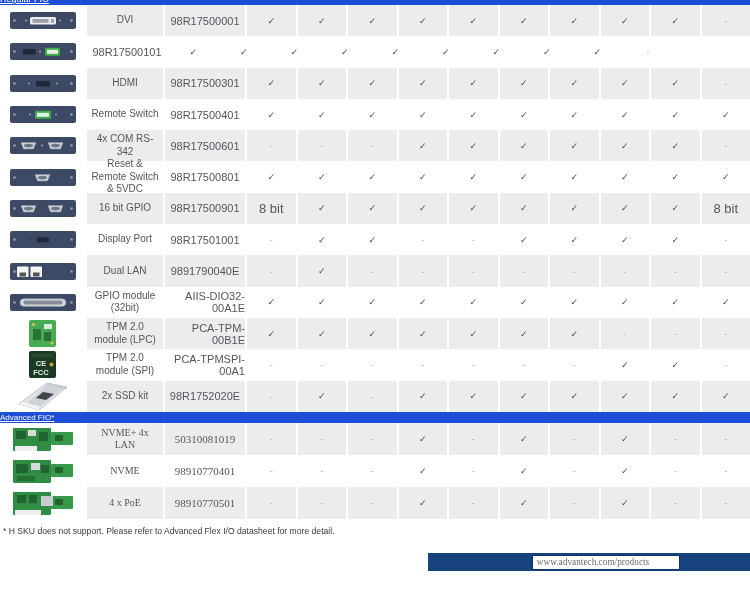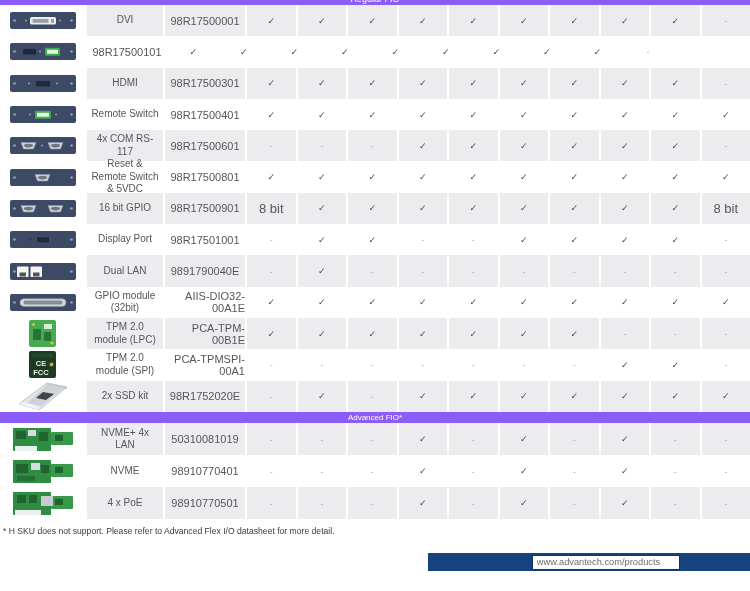--- a/index.html
+++ b/index.html
@@ -1,46 +1,46 @@
 <!DOCTYPE html>
 <html><head>
 <meta charset="utf-8">
 <style>
   html,body{margin:0;padding:0;background:#fff;}
   .page{position:relative;width:750px;height:591px;background:#fff;overflow:hidden;
         font-family:"Liberation Sans",sans-serif;}
   
-  .band{background:#8b5cf6;color:#fff;text-align:center;}
+  .band{background:#1d4ed8;color:#fff;text-decoration:underline;}
   .band-top{position:absolute;top:0;left:0;width:750px;height:5px;overflow:hidden;}
   .band-top span{display:block;margin-top:-7px;font-size:9px;line-height:12px;}
   .band-adv{position:absolute;top:412px;left:0;width:750px;height:11px;font-size:8px;line-height:11px;}
   
   .rows{position:absolute;left:0;width:750px;}
   #regular-rows{top:5px;}
   #advanced-rows{top:423px;}
   .row{display:flex;height:31.3px;}
-  #advanced-rows .row{height:32px;}
+  #advanced-rows .row{height:32px;font-family:Liberation Serif, serif;}
   .cell{display:flex;align-items:center;justify-content:center;box-sizing:border-box;background:#fff;}
   .cell + .cell{border-left:2px solid #fff;}
   .img-cell{width:85px;background:#fff !important;}
   .name-cell{width:78px;font-size:10px;color:#55565a;text-align:center;line-height:1.25;padding:0 3px;}
   .part-cell{width:82px;font-size:11px;color:#55565a;text-align:right;}
   .val-cell{width:50.5px;font-size:9px;color:#47484a;}
   .val-dash{color:#9b9b9d;font-size:8px;}
   .val-text{font-size:13px;color:#55565a;}
   .row.stripe .cell{background:#ececee;}
   
   .footnote{position:absolute;top:526px;left:3px;font-size:8.6px;color:#3a3a3c;}
   
   .bar{position:absolute;left:428px;top:553px;width:322px;height:18px;background:#16437e;
        display:flex;align-items:center;}
   .bar-label{color:#fff;font-weight:bold;font-size:10.5px;padding:0 6px 0 12px;white-space:nowrap;margin-top:44px;}
   .url-box{width:142px;height:13px;background:#fff;border:1px solid #0e3463;
            font-size:9.3px;color:#6d6e71;padding:0 0 0 4px;outline:none;
-           font-family:Liberation Sans, sans-serif;}
+           font-family:Liberation Serif, serif;}
 </style>
 </head>
 <body>
 
 <div class="page">
 
   <div class="band band-top">
     <span>Regular FIO</span>
   </div>
 
@@ -150,21 +150,21 @@
             <rect width="66" height="17" rx="2" fill="#3d4a66"></rect>
             <circle cx="4.5" cy="8.5" r="1.3" fill="#96a0b4"></circle>
             <circle cx="61.5" cy="8.5" r="1.3" fill="#96a0b4"></circle>
             <path d="M11 5.5 h15 l-2.5 6.5 h-10 z" fill="#cdd2d8" stroke="#8f97a1" stroke-width="0.6"></path>
             <ellipse cx="18.5" cy="8.6" rx="4.6" ry="1.8" fill="#6f7680"></ellipse>
             <path d="M38 5.5 h15 l-2.5 6.5 h-10 z" fill="#cdd2d8" stroke="#8f97a1" stroke-width="0.6"></path>
             <ellipse cx="45.5" cy="8.6" rx="4.6" ry="1.8" fill="#6f7680"></ellipse>
             <circle cx="32" cy="8.5" r="1" fill="#96a0b4"></circle>
           </svg>
         </div>
-        <div class="cell name-cell">4x COM RS-117</div>
+        <div class="cell name-cell">4x COM RS-342</div>
         <div class="cell part-cell">98R17500601</div>
         <div class="cell val-cell val-dash">-</div>
         <div class="cell val-cell val-dash">-</div>
         <div class="cell val-cell val-dash">-</div>
         <div class="cell val-cell val-check">✓</div>
         <div class="cell val-cell val-check">✓</div>
         <div class="cell val-cell val-check">✓</div>
         <div class="cell val-cell val-check">✓</div>
         <div class="cell val-cell val-check">✓</div>
         <div class="cell val-cell val-check">✓</div>

